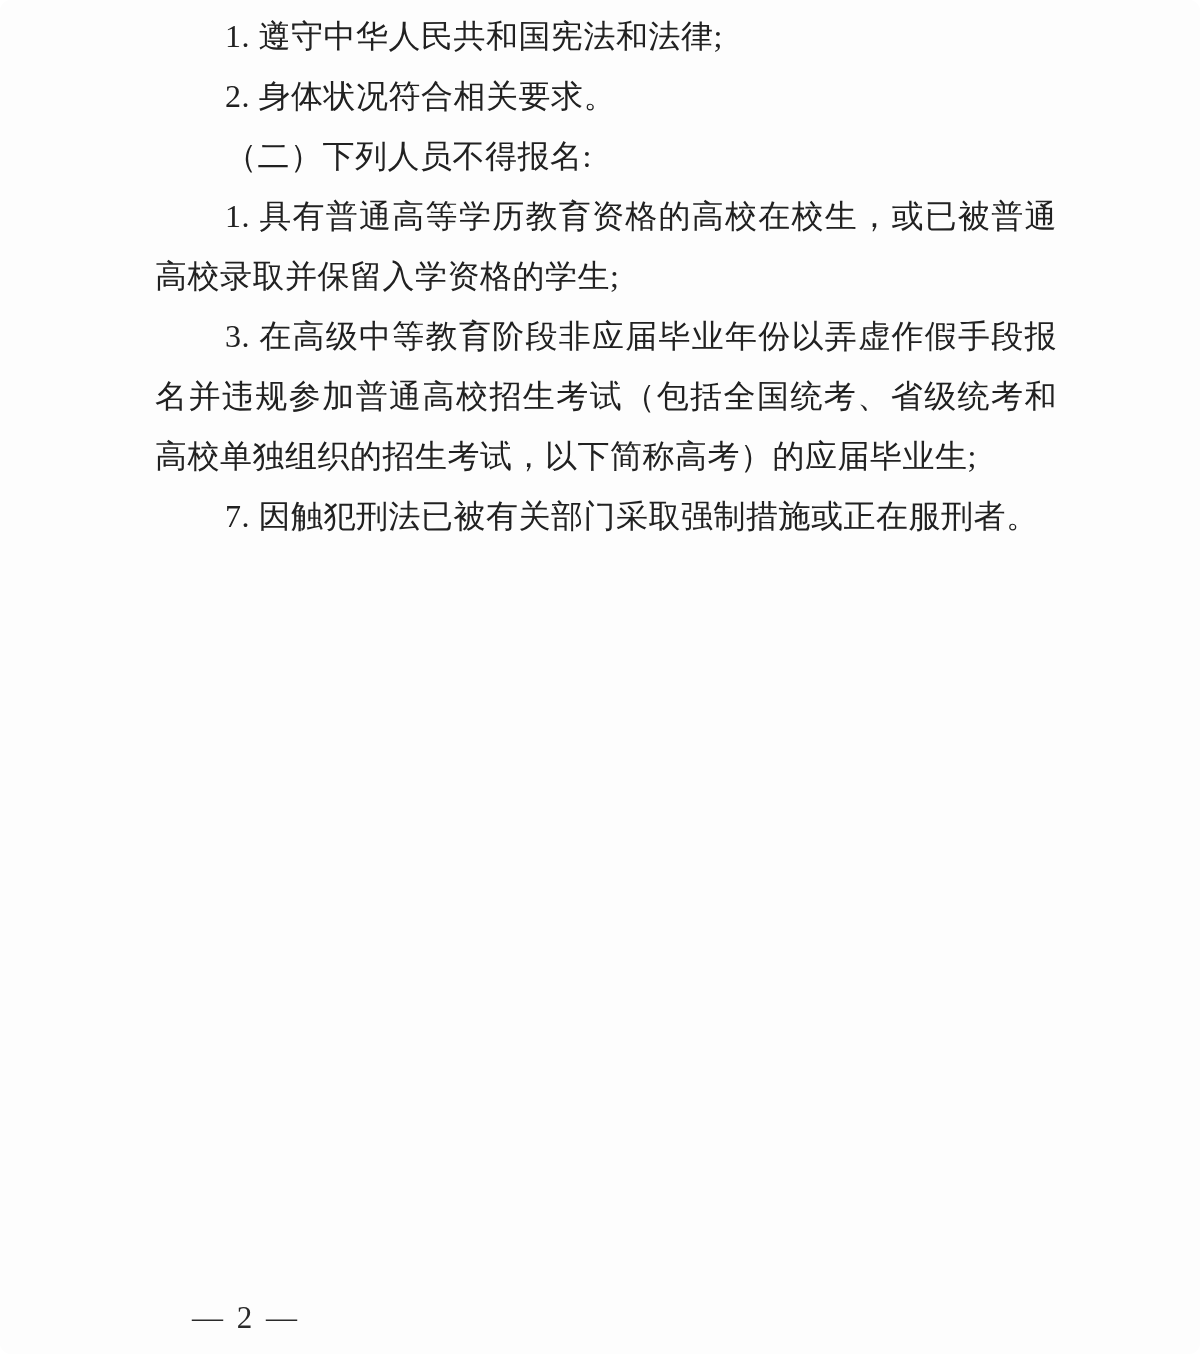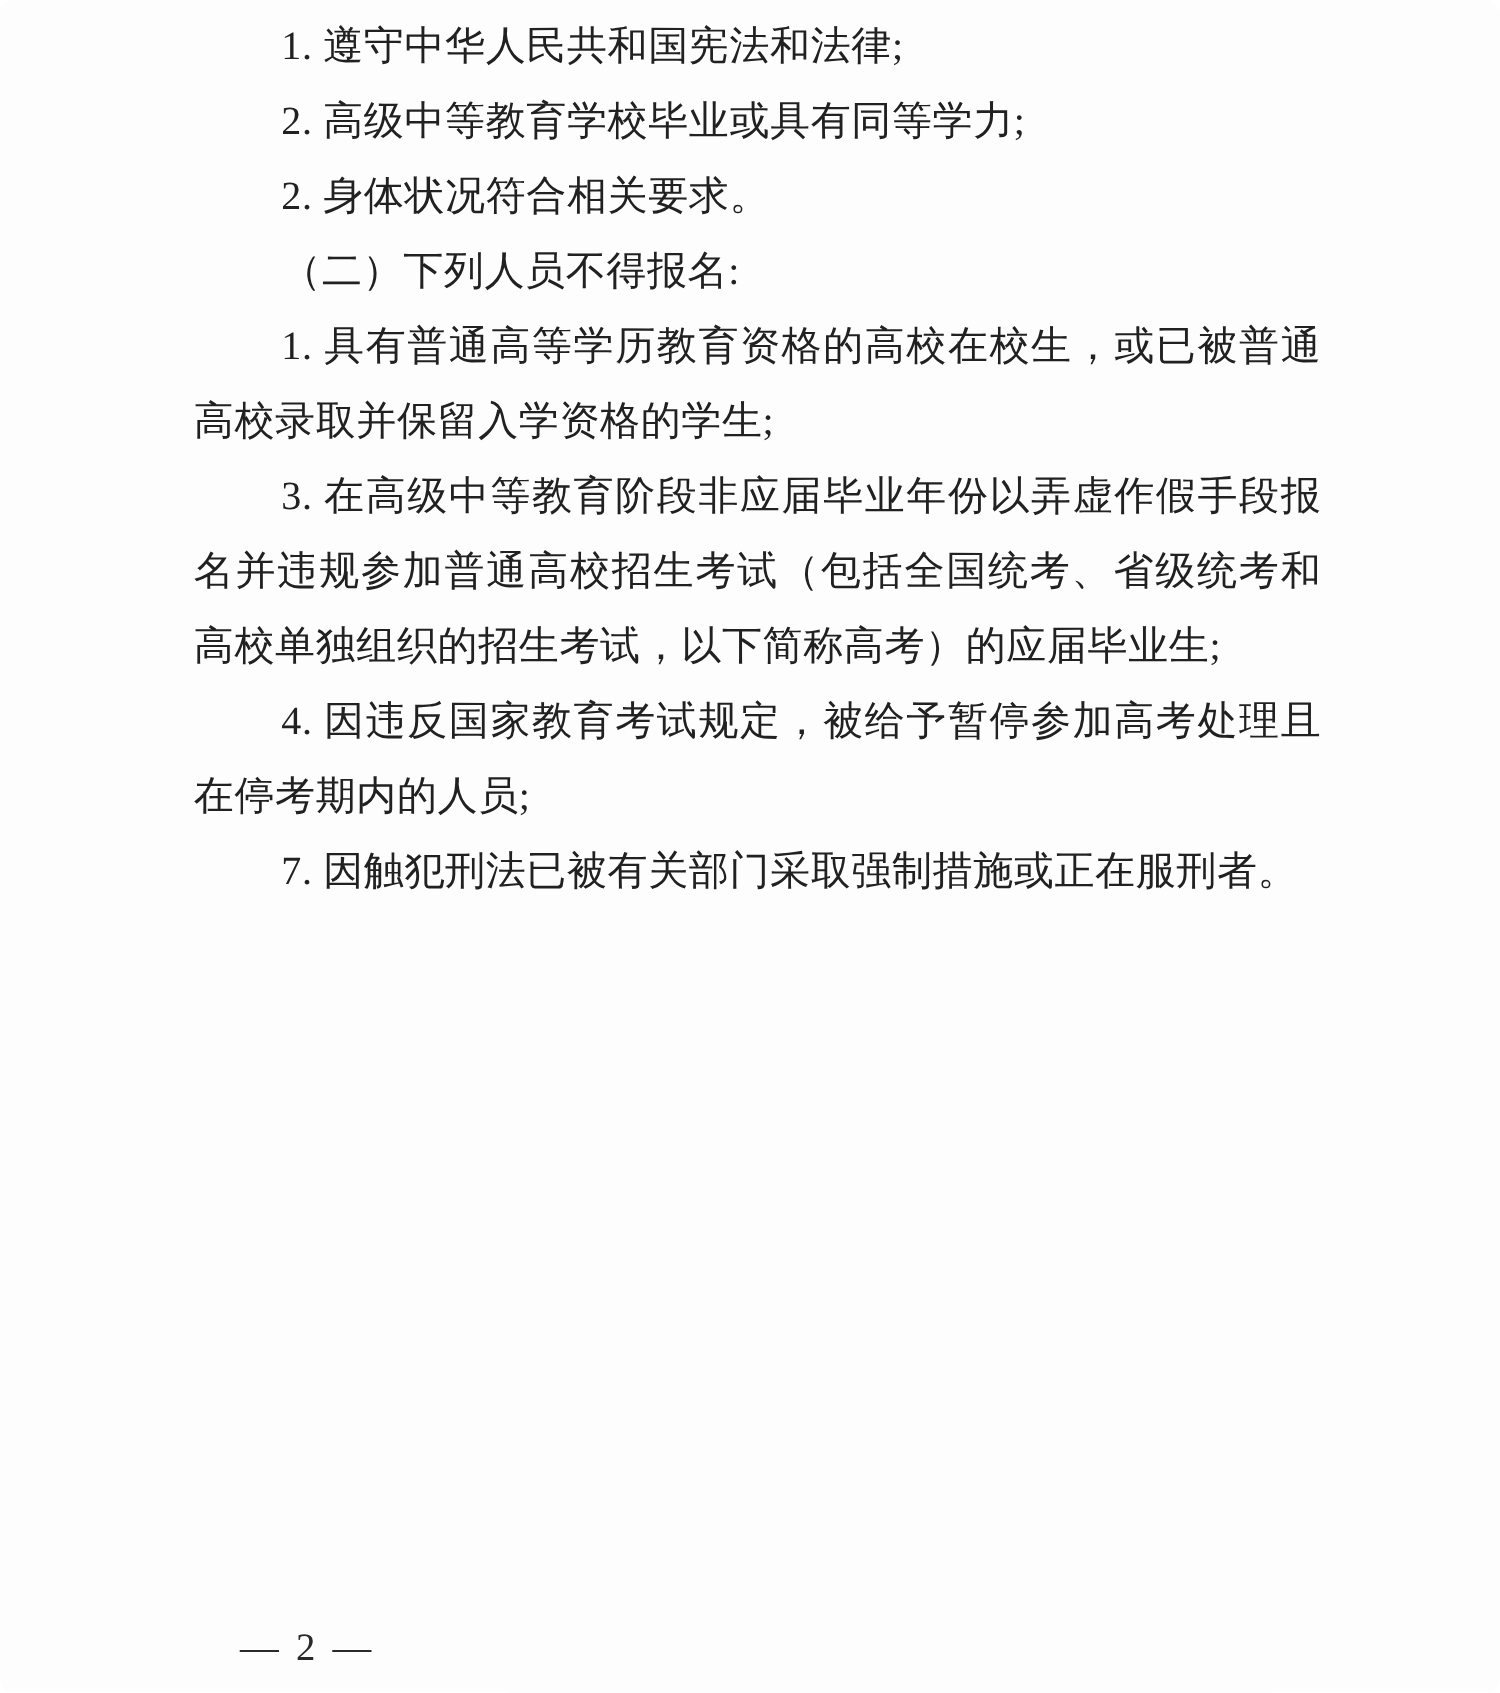--- a/index.html
+++ b/index.html
@@ -42,22 +42,20 @@
       letter-spacing: 3px;
       color: #2a2a2a;
     }
   </style>
 </head>
 <body>
 
 <div class="page">
   <div class="content">
     <p class="para">1. 遵守中华人民共和国宪法和法律;</p>
-    <p class="para">2. 高级中等教育学校毕业或具有同等学力;</p>
     <p class="para">2. 身体状况符合相关要求。</p>
     <p class="para">（二）下列人员不得报名:</p>
     <p class="para">1. 具有普通高等学历教育资格的高校在校生，或已被普通高校录取并保留入学资格的学生;</p>
     <p class="para">3. 在高级中等教育阶段非应届毕业年份以弄虚作假手段报名并违规参加普通高校招生考试（包括全国统考、省级统考和高校单独组织的招生考试，以下简称高考）的应届毕业生;</p>
-    <p class="para">4. 因违反国家教育考试规定，被给予暂停参加高考处理且在停考期内的人员;</p>
     <p class="para">7. 因触犯刑法已被有关部门采取强制措施或正在服刑者。</p>
   </div>
   <div class="footer">— 2 —</div>
 </div>
 
 </body></html>

